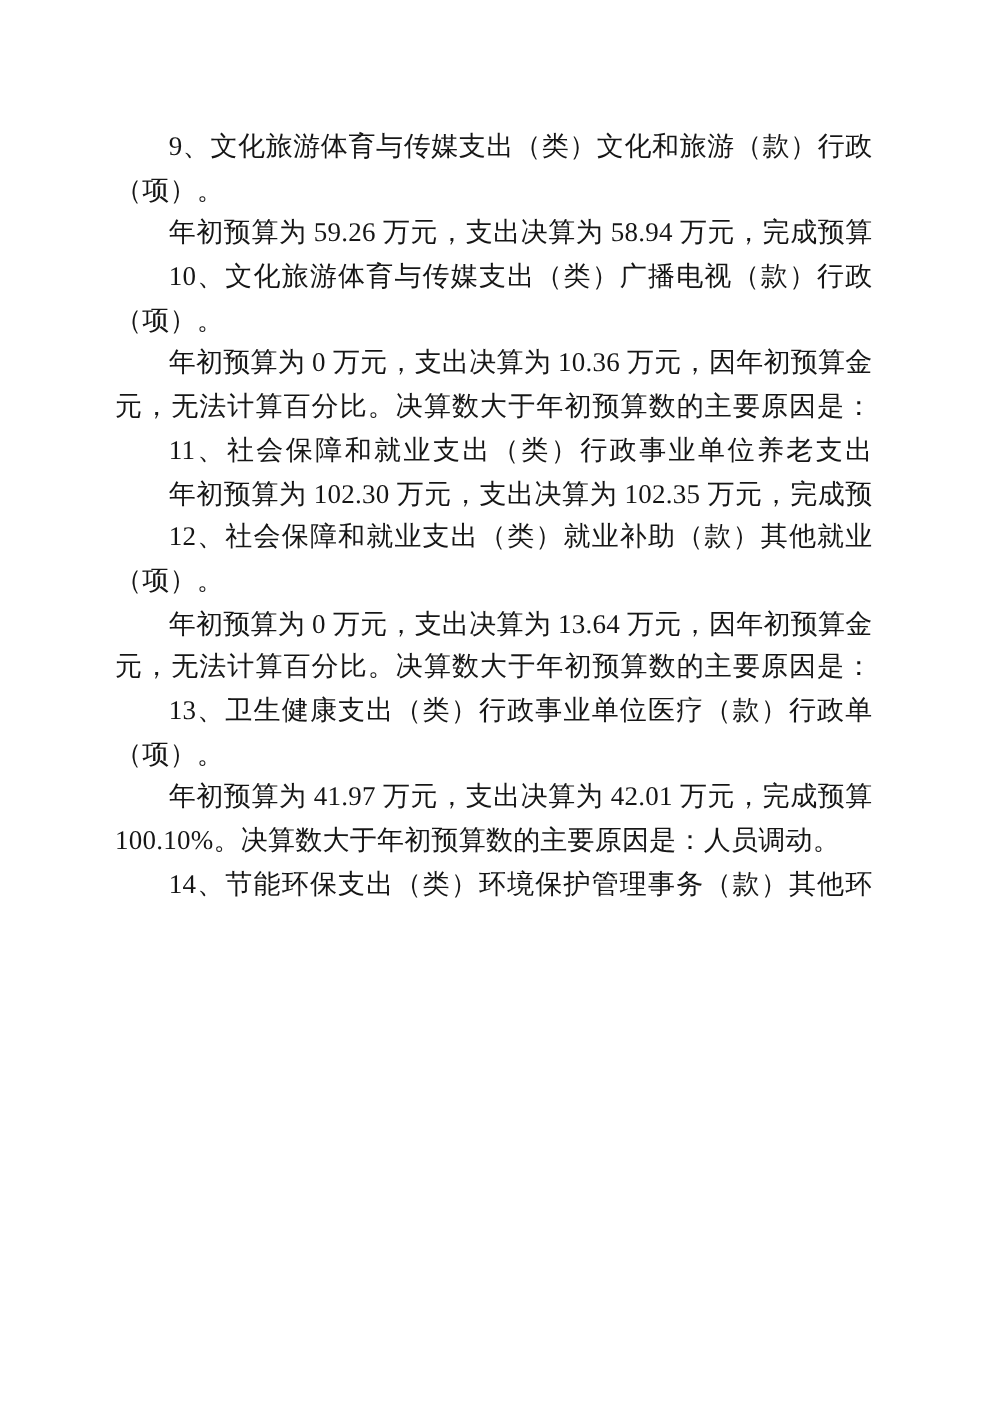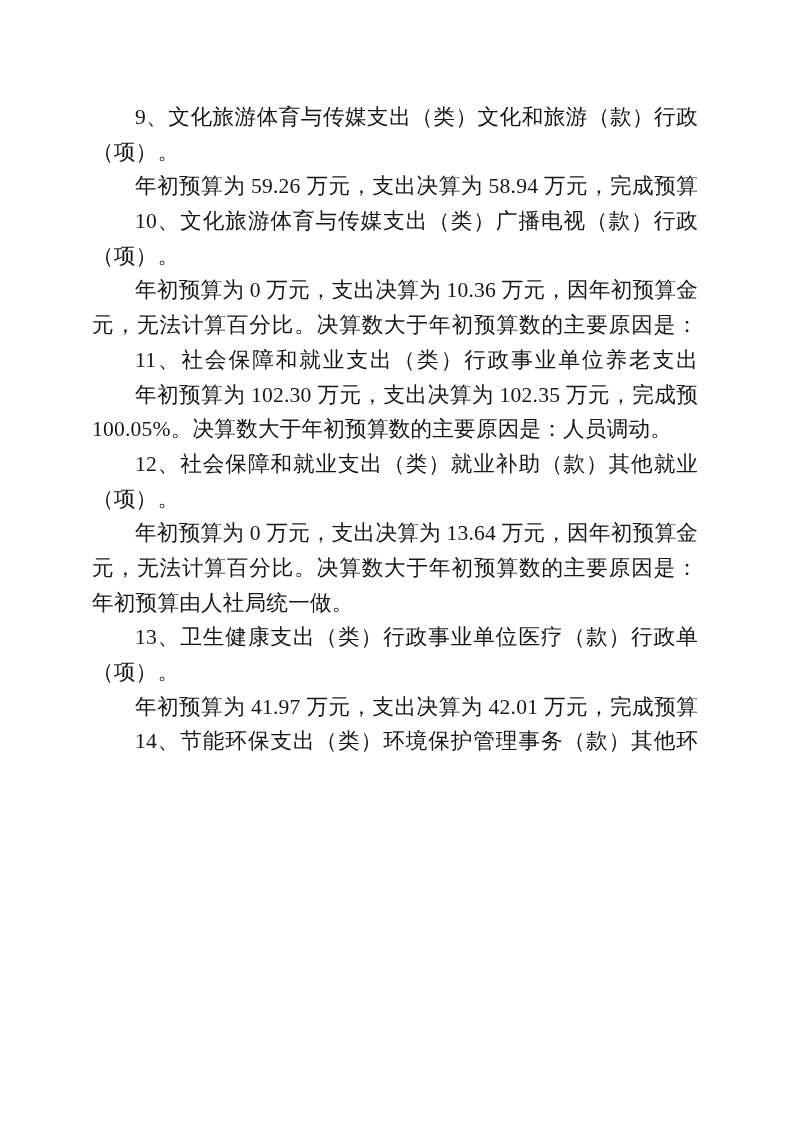--- a/index.html
+++ b/index.html
@@ -62,35 +62,34 @@
       </div>
       <div class="paragraph">
         <div class="line first full">年初预算为 0 万元，支出决算为 10.36 万元，因年初预算金额为 0 万</div>
         <div class="line full">元，无法计算百分比。决算数大于年初预算数的主要原因是：人员调动，</div>
       </div>
       <div class="paragraph">
         <div class="line first full">11、社会保障和就业支出（类）行政事业单位养老支出（款）机关事</div>
       </div>
       <div class="paragraph">
         <div class="line first full">年初预算为 102.30 万元，支出决算为 102.35 万元，完成预算的</div>
-        <div class="line">100.05%。决算数大于年初预算数的主要原因是：人员调动。</div>
       </div>
       <div class="paragraph">
         <div class="line first full">12、社会保障和就业支出（类）就业补助（款）其他就业补助支出</div>
         <div class="line">（项）。</div>
       </div>
       <div class="paragraph">
         <div class="line first full">年初预算为 0 万元，支出决算为 13.64 万元，因年初预算金额为 0 万</div>
         <div class="line full">元，无法计算百分比。决算数大于年初预算数的主要原因是：公益性岗位</div>
-        <div class="line">年初预算由人社局统一做。</div>
       </div>
       <div class="paragraph">
         <div class="line first full">13、卫生健康支出（类）行政事业单位医疗（款）行政单位医疗</div>
         <div class="line">（项）。</div>
       </div>
       <div class="paragraph">
         <div class="line first full">年初预算为 41.97 万元，支出决算为 42.01 万元，完成预算的</div>
+        <div class="line">100.10%。决算数大于年初预算数的主要原因是：人员调动。</div>
       </div>
       <div class="paragraph">
         <div class="line first full">14、节能环保支出（类）环境保护管理事务（款）其他环境保护管理</div>
       </div>
     </div>
 </div>
 
 </body></html>

